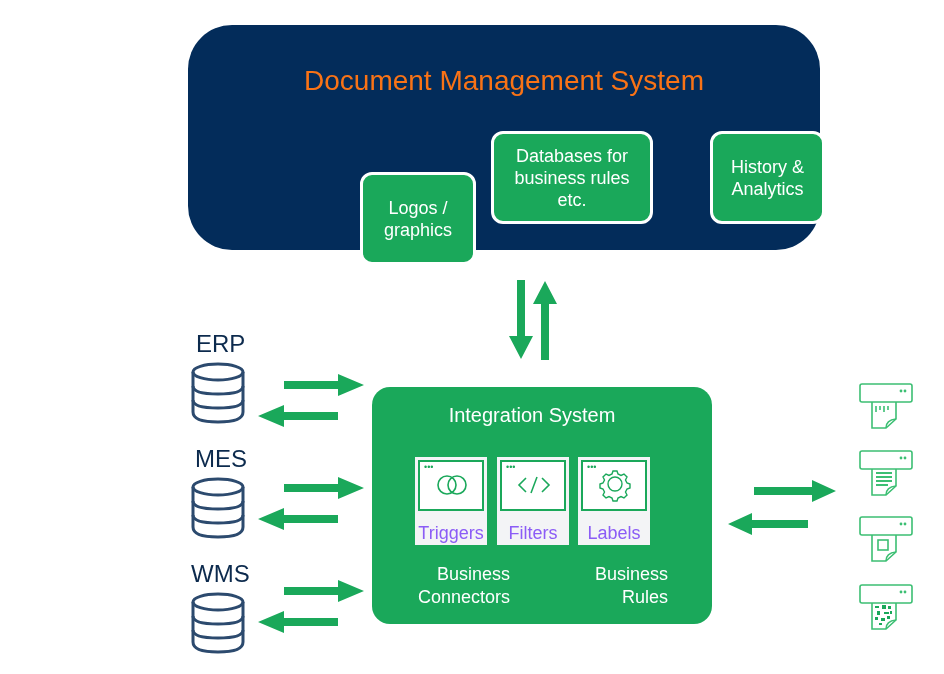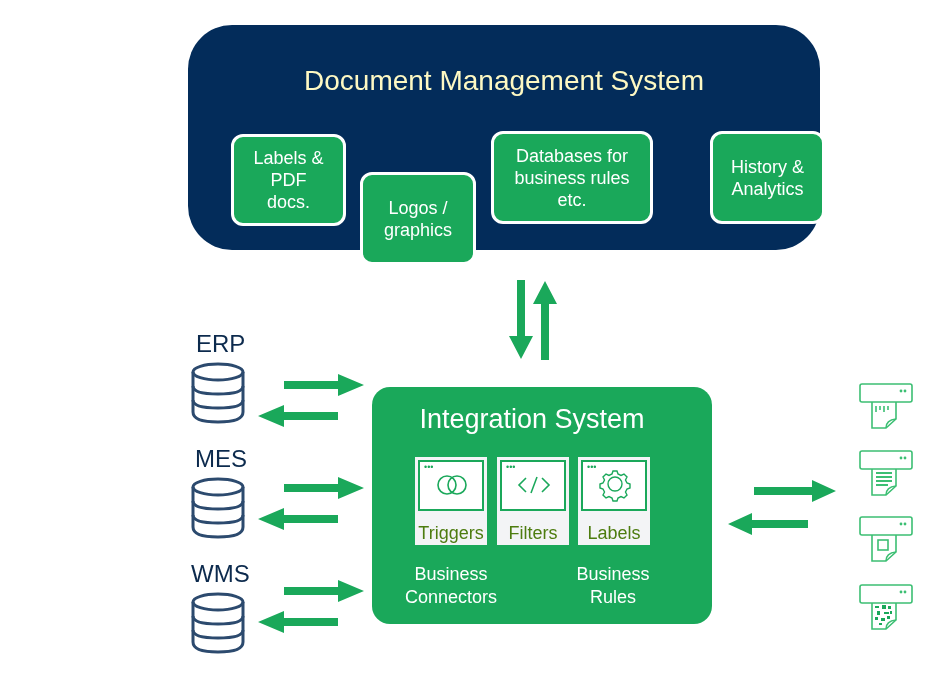--- a/index.html
+++ b/index.html
@@ -1,37 +1,34 @@
 <!DOCTYPE html>
 <html><head>
 <meta charset="utf-8">
 <style>
   html, body { margin:0; padding:0; background:#ffffff; }
   body { width:944px; height:674px; position:relative; overflow:hidden; font-family:"Liberation Sans", sans-serif; }
   .abs { position:absolute; }
   #dms { left:188px; top:25px; width:632px; height:225px; background:#032c5a; border-radius:44px; }
-  #dms-title { left:0; top:40px; width:632px; text-align:center; color:#fef9c3; font-size:28px; }
+  #dms-title { left:0; top:40px; width:632px; text-align:center; color:#f97316; font-size:28px; }
   .dms-card { background:#1aa85a; border:3px solid #ffffff; border-radius:12px; color:#ffffff; font-size:18px; line-height:22px; display:flex; align-items:center; justify-content:center; text-align:center; box-sizing:border-box; white-space:pre-line; }
   #ints { left:372px; top:387px; width:340px; height:237px; background:#1aa85a; border-radius:18px; }
-  #ints-title { left:0; top:17px; width:320px; text-align:center; color:#fff; font-size:27px; }
+  #ints-title { left:0; top:17px; width:320px; text-align:center; color:#fff; font-size:20px; }
   .mod { background:#f3f4f6; width:72px; height:88px; }
   .mod .frame { position:absolute; left:3px; top:3px; width:62px; height:47px; border:2px solid #1aa85a; background:#fff; }
-  .mod .lbl { position:absolute; left:0; top:66px; width:72px; text-align:center; color:#4d7c0f; font-size:18px; line-height:20px; }
-  .sublbl { color:#fff; font-size:18px; line-height:23px; text-align:center; white-space:pre-line; }
+  .mod .lbl { position:absolute; left:0; top:66px; width:72px; text-align:center; color:#8b5cf6; font-size:18px; line-height:20px; }
+  .sublbl { color:#fff; font-size:18px; line-height:23px; text-align:right; white-space:pre-line; }
   .syslbl { color:#0c2a4d; font-size:24px; }
   svg { overflow:visible; }
 </style>
 </head>
 <body>
 
 <div id="dms" class="abs">
   <div id="dms-title" class="abs">Document Management System</div>
-  <div class="abs dms-card" style="left:43px;top:109px;width:115px;height:92px;">Labels &amp;
-PDF
-docs.</div>
   <div class="abs dms-card" style="left:172px;top:107px;width:116px;height:93px;margin-top:40px;">Logos /
 graphics</div>
   <div class="abs dms-card" style="left:303px;top:106px;width:162px;height:93px;">Databases for
 business rules
 etc.</div>
   <div class="abs dms-card" style="left:476px;top:106px;width:115px;height:93px;margin-left:46px;">History &amp;
 Analytics</div>
 </div>
 
 <svg class="abs" style="left:505px;top:278px;" width="50" height="85">

